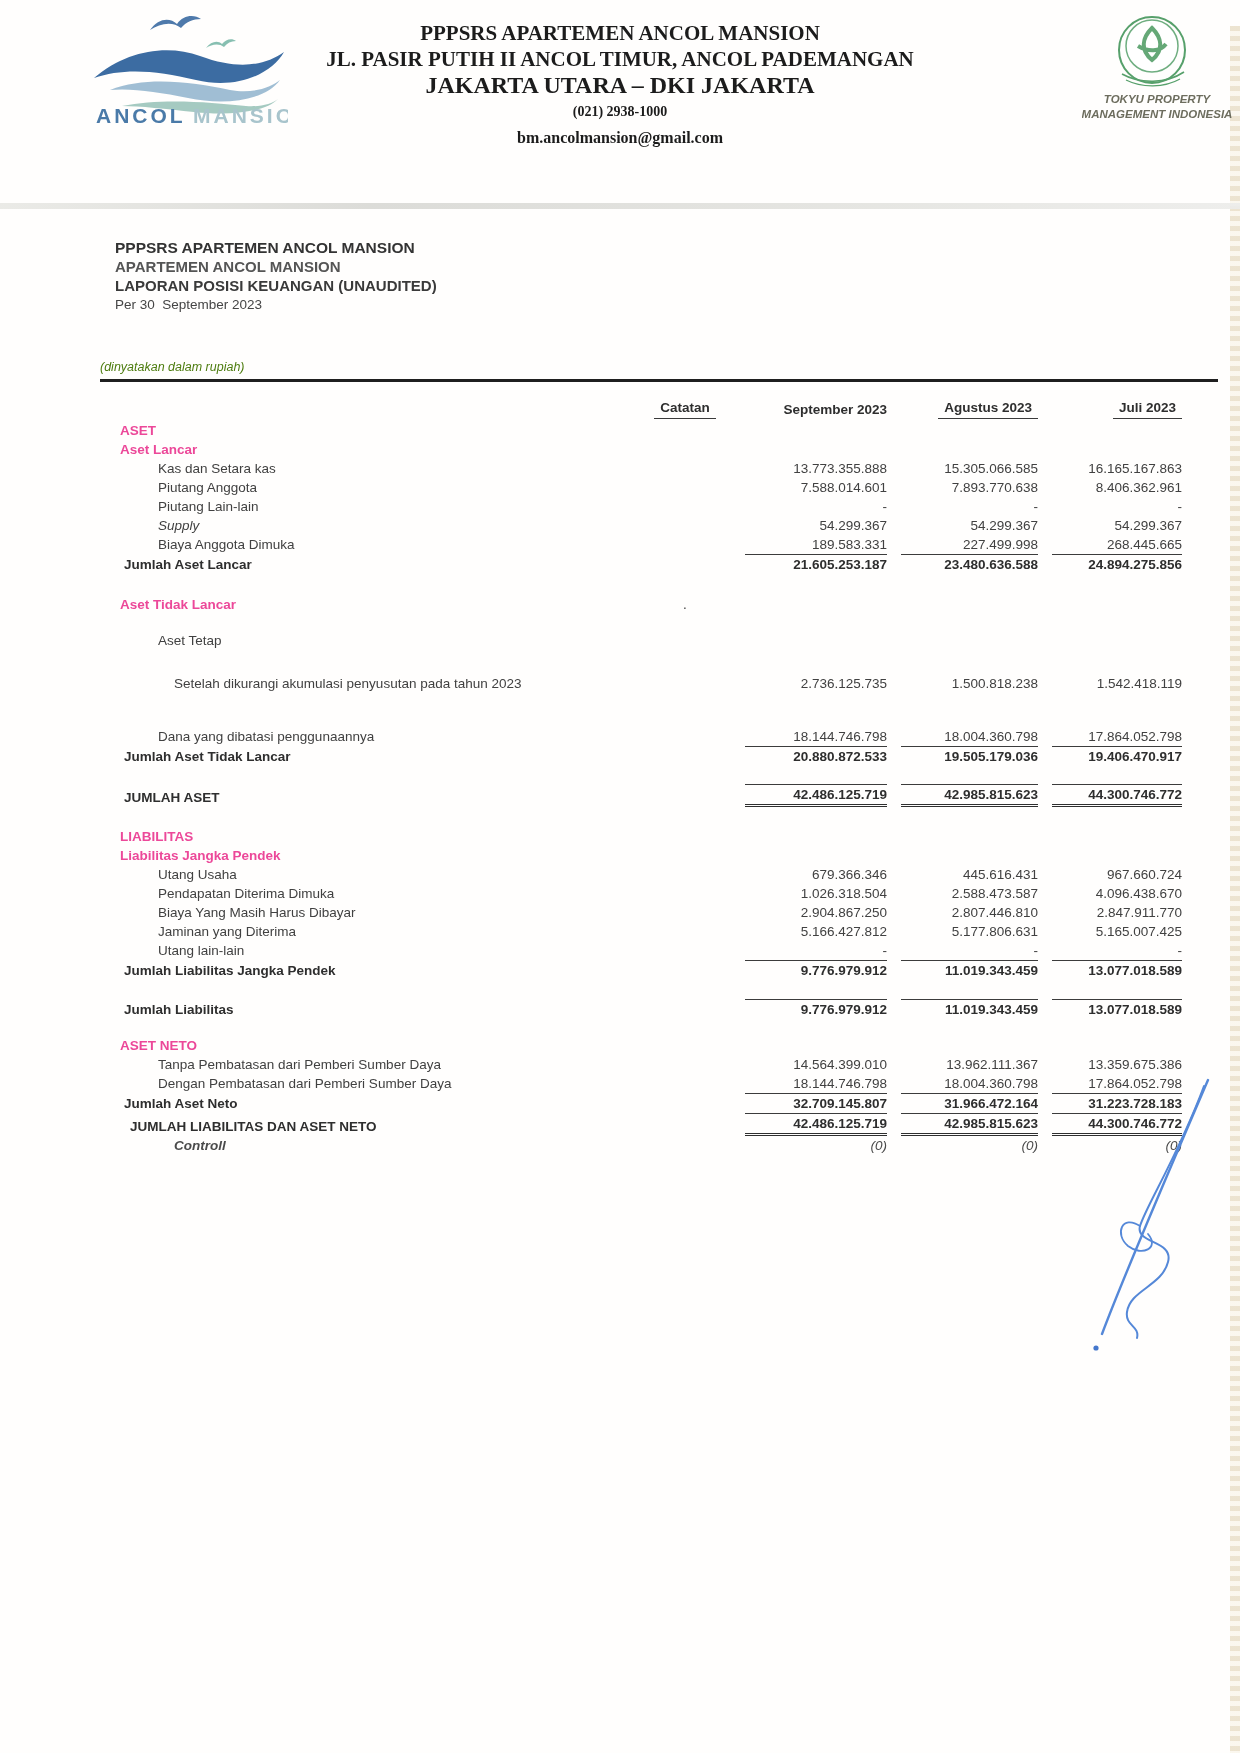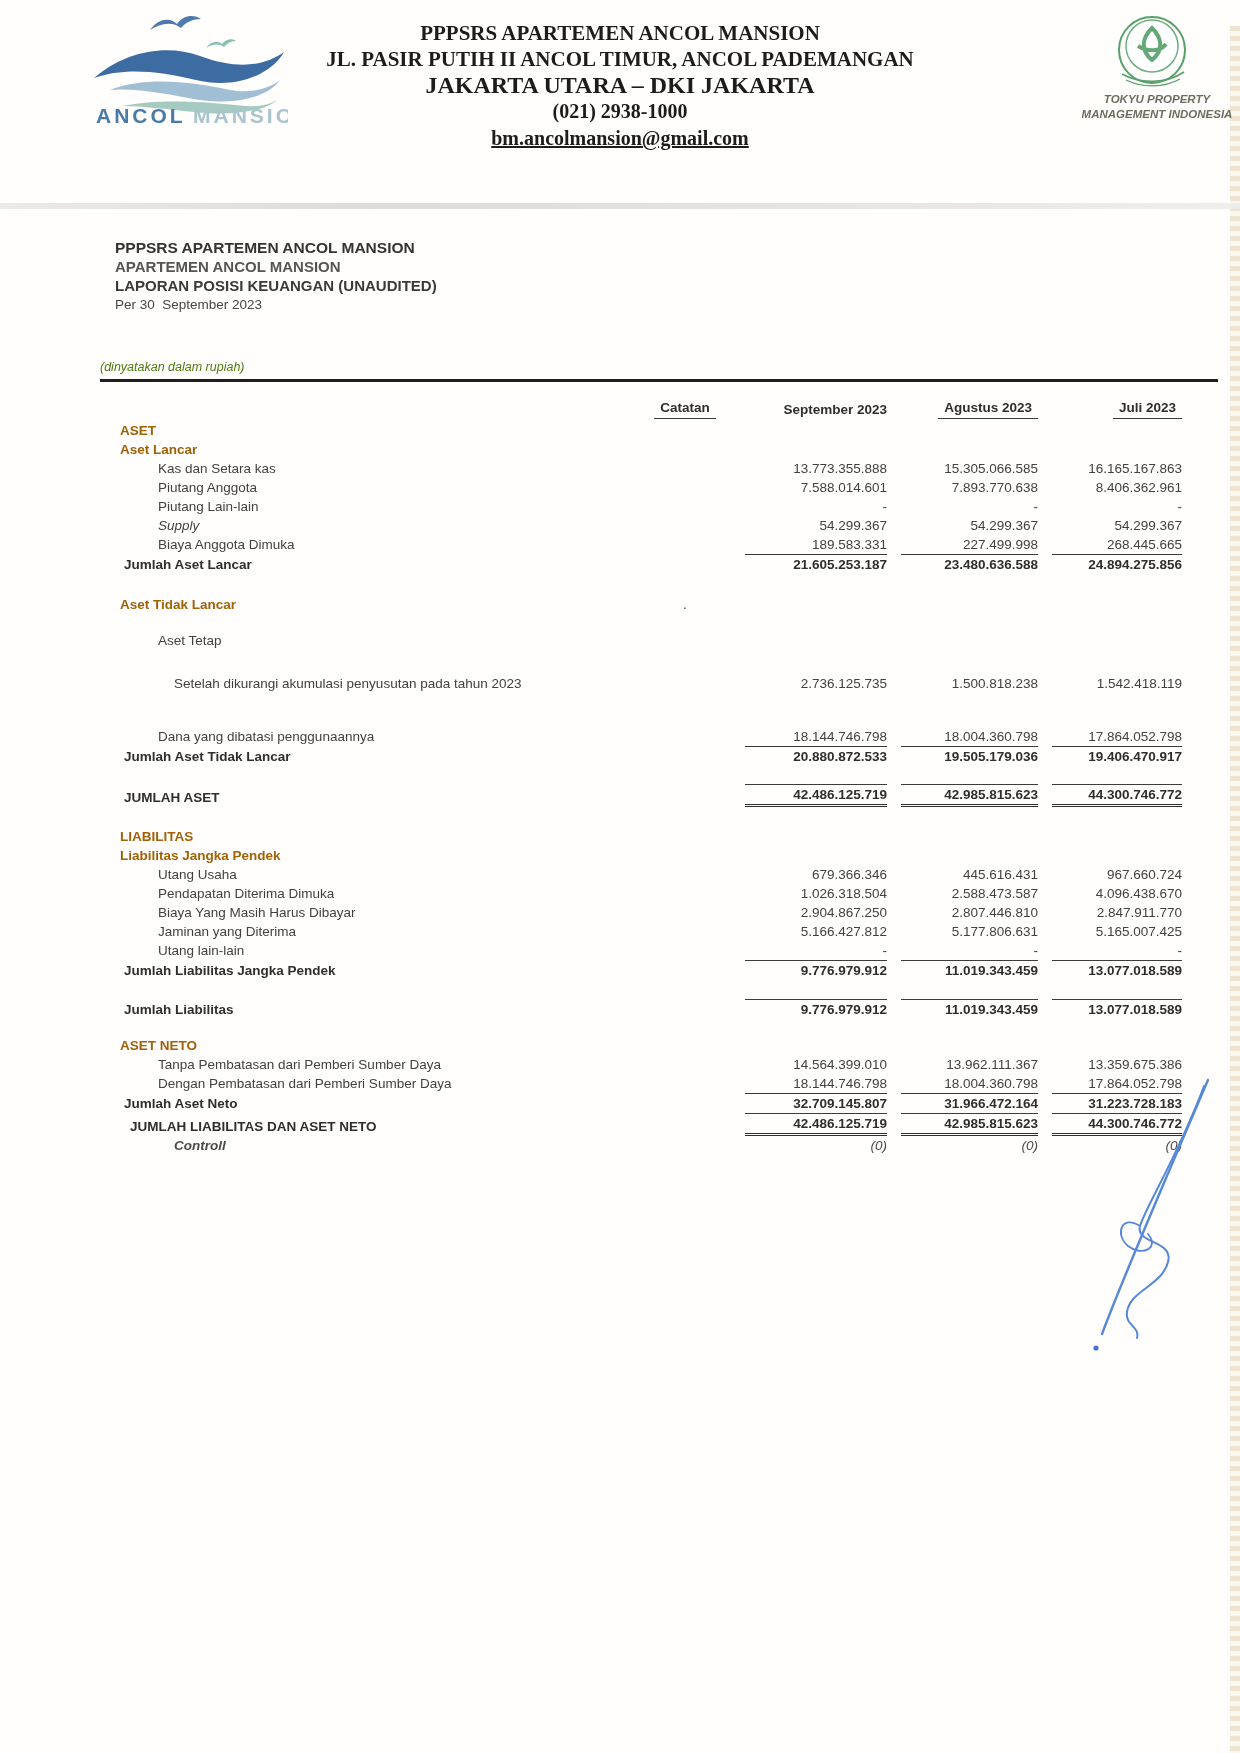--- a/index.html
+++ b/index.html
@@ -10,22 +10,22 @@
   .scan-strip{position:absolute;right:0;top:26px;width:10px;height:1727px;
     background:repeating-linear-gradient(180deg,#e9dfc9 0 5px,#faf6ec 5px 10px);opacity:.85;}
   .gray-band{position:absolute;left:0;top:203px;width:1240px;height:6px;
     background:linear-gradient(90deg,#e8e8e4,#d8d8d4 30%,#e3e3df 70%,#ececea);opacity:.9;}
 
   
   .letterhead{position:absolute;left:250px;top:20px;width:740px;text-align:center;
     font-family:"Liberation Serif","DejaVu Serif",serif;color:#1c1c1c;font-weight:bold;}
   .lh1,.lh2{font-size:21px;line-height:26px;}
   .lh3{font-size:24px;line-height:26px;}
-  .lh4{font-size:20px;line-height:27px;}
-  .lh5{font-size:20px;line-height:26px;text-decoration:underline;}
+  .lh4{font-size:14px;line-height:27px;}
+  .lh5{font-size:16px;line-height:26px;}
 
   .logo-left{position:absolute;left:88px;top:8px;}
   .logo-right{position:absolute;left:1082px;top:12px;}
 
   
   .title-block{position:absolute;left:115px;top:238px;color:#2f2f2f;}
   .tb1{font-size:15.5px;font-weight:bold;line-height:19px;color:#333;}
   .tb2{font-size:15px;font-weight:bold;line-height:19px;color:#555;}
   .tb3{font-size:15px;font-weight:bold;line-height:19px;color:#3a3a3a;}
   .tb4{font-size:13.5px;line-height:19px;color:#454545;white-space:pre-wrap;}
@@ -36,21 +36,21 @@
   
   .table{position:absolute;left:100px;top:398px;width:1082px;color:#414141;font-size:13.5px;}
   .row{display:grid;grid-template-columns:1fr 92px 142px 137px 130px;column-gap:14px;
     min-height:19px;line-height:19px;align-items:end;}
   .lab{white-space:nowrap;}
   .ind0{padding-left:20px;}
   .ind1{padding-left:58px;}
   .ind2{padding-left:74px;margin-top:24px;}
   .cat{text-align:center;}
   .val{text-align:right;white-space:nowrap;}
-  .row.section .lab{font-weight:bold;color:#a16207;}
+  .row.section .lab{font-weight:bold;color:#ec4899;}
   .row.total .lab,.row.grandtotal .lab{font-weight:bold;color:#2e2e2e;}
   .row.total .val,.row.grandtotal .val{font-weight:bold;color:#2e2e2e;}
   .row.total .ind0,.row.grandtotal .ind0{padding-left:24px;}
   .row.grandtotal2 .lab{padding-left:30px;}
   .row.italic .lab{font-style:italic;}
   .row.control{font-style:italic;color:#4a4a4a;}
   .row.control .lab{padding-left:74px;font-weight:bold;}
   .rule-top{border-top:1.5px solid #3c3c3c;}
   .rule-grand{border-top:1.5px solid #3c3c3c;border-bottom:3.5px double #2f2f2f;}
   .header-row{margin-bottom:2px;align-items:end;}

